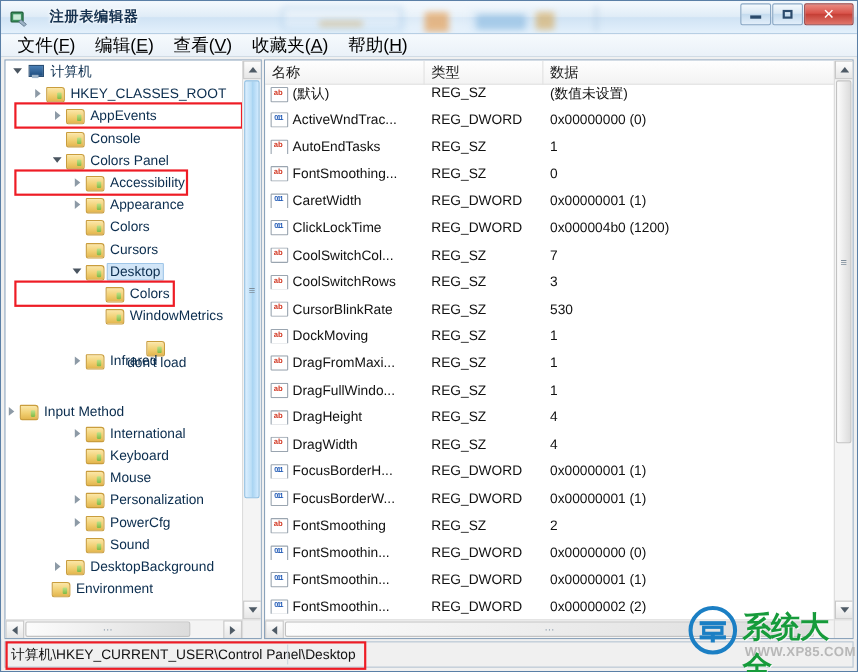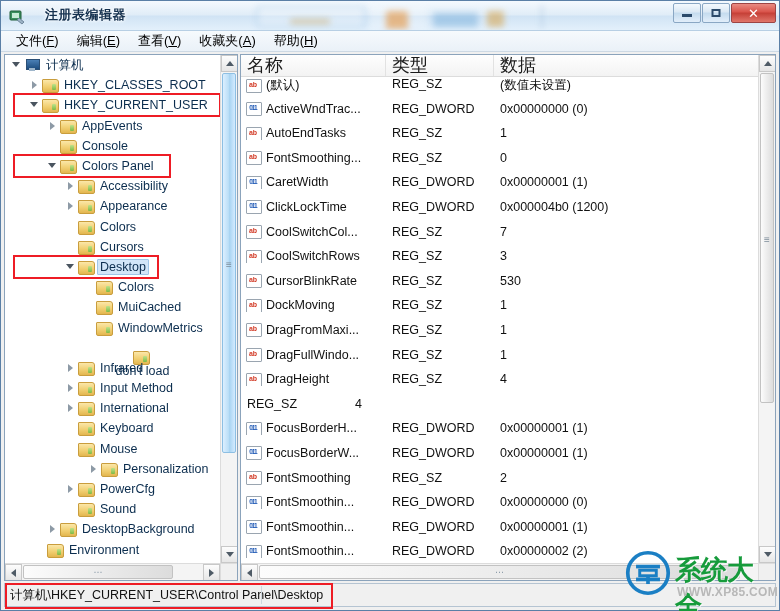--- a/index.html
+++ b/index.html
@@ -78,21 +78,21 @@
   
   .menubar {
     height: 21px;
     background: linear-gradient(180deg,#f6fafd 0%,#eaf1f8 100%);
     border-bottom: 1px solid #cdd9e4;
     display: flex; align-items: center;
     padding-left: 6px;
     flex: none;
   }
   .menuitem {
-    font-size: 13px; color: #000;
+    font-size: 16px; color: #000;
     padding: 2px 9px;
     cursor: default;
     white-space: nowrap;
   }
   .menuitem u { text-decoration: underline; }
 
   
   .main {
     flex: 1 1 auto;
     display: flex;
@@ -204,24 +204,24 @@
     background: linear-gradient(90deg,#dcefff,#bcdff7 45%,#a9d4f2 55%,#d3ebff);
     border-color:#8dbfe3;
   }
   .grip { font-size:9px; color:#8a9aa8; letter-spacing:0; line-height:1; }
   .grip-v::before { content:'≡'; font-size:10px; color:#7e8d9b;}
   .corner-box { position:absolute; right:0; bottom:0; width:17px;height:17px;background:#f0f0f0;border-left:1px solid #dcdcdc;border-top:1px solid #dcdcdc;}
 
   
   .lheader {
     height: 22px; flex:none;
-    display: flex; align-items: flex-end;
+    display: flex; align-items: center;
     background: linear-gradient(180deg,#fefefe 0%,#f3f3f3 100%);
     border-bottom: 1px solid #dcdcdc;
-    font-size: 18px; color: #1a1a1a;
+    font-size: 13px; color: #1a1a1a;
   }
   .lheader .col { padding-left: 6px; height:22px; display:flex; align-items:center; border-right:1px solid #e2e2e2; }
   .col-name { width: 145px; flex:none; }
   .col-type { width: 108px; flex:none; }
   .col-data { flex: 1 1 auto; border-right:none !important; }
   .lrows {
     position:absolute; left:0; top:22px; right:17px; bottom:17px;
     overflow:hidden;
   }
   .lrow {
@@ -334,25 +334,20 @@
           <div class="tnode" style="padding-left: 6px;">
             <span class="twist expanded"></span>
             <span class="pc-icon"></span>
             <span class="lbl">计算机</span>
           </div>
           <div class="tnode" style="padding-left: 24px;">
             <span class="twist collapsed"></span>
             <span class="folder"></span>
             <span class="lbl">HKEY_CLASSES_ROOT</span>
           </div>
-          <div class="tnode" style="padding-left: 24px;">
-            <span class="twist expanded"></span>
-            <span class="folder"></span>
-            <span class="lbl">HKEY_CURRENT_USER</span>
-          </div>
           <div class="tnode" style="padding-left: 42px;">
             <span class="twist collapsed"></span>
             <span class="folder"></span>
             <span class="lbl">AppEvents</span>
           </div>
           <div class="tnode" style="padding-left: 42px;">
             <span class="twist "></span>
             <span class="folder"></span>
             <span class="lbl">Console</span>
           </div>
@@ -387,58 +382,53 @@
             <span class="lbl">Desktop</span>
           </div>
           <div class="tnode" style="padding-left: 78px;">
             <span class="twist "></span>
             <span class="folder"></span>
             <span class="lbl">Colors</span>
           </div>
           <div class="tnode" style="padding-left: 78px;">
             <span class="twist "></span>
             <span class="folder"></span>
-            <span class="lbl">MuiCached</span>
-          </div>
-          <div class="tnode" style="padding-left: 78px;">
-            <span class="twist "></span>
-            <span class="folder"></span>
             <span class="lbl">WindowMetrics</span>
           </div>
           <div class="tnode" style="padding-left: 60px; flex-direction: column;">
             <span class="twist "></span>
             <span class="folder"></span>
             <span class="lbl">don't load</span>
           </div>
           <div class="tnode" style="padding-left: 60px;">
             <span class="twist collapsed"></span>
             <span class="folder"></span>
             <span class="lbl">Infrared</span>
           </div>
-          <div class="tnode" style="padding-left: 60px;">
+          <div class="tnode" style=" margin-top: 26px;">
             <span class="twist collapsed"></span>
             <span class="folder"></span>
             <span class="lbl">Input Method</span>
           </div>
           <div class="tnode" style="padding-left: 60px;">
             <span class="twist collapsed"></span>
             <span class="folder"></span>
             <span class="lbl">International</span>
           </div>
           <div class="tnode" style="padding-left: 60px;">
             <span class="twist "></span>
             <span class="folder"></span>
             <span class="lbl">Keyboard</span>
           </div>
           <div class="tnode" style="padding-left: 60px;">
             <span class="twist "></span>
             <span class="folder"></span>
             <span class="lbl">Mouse</span>
           </div>
-          <div class="tnode" style="padding-left: 60px; margin-left: 23px;">
+          <div class="tnode" style="padding-left: 60px;">
             <span class="twist collapsed"></span>
             <span class="folder"></span>
             <span class="lbl">Personalization</span>
           </div>
           <div class="tnode" style="padding-left: 60px;">
             <span class="twist collapsed"></span>
             <span class="folder"></span>
             <span class="lbl">PowerCfg</span>
           </div>
           <div class="tnode" style="padding-left: 60px;">
@@ -623,20 +613,26 @@
             <div class="c-name">
               <span class="vicon sz">
                 <span class="tag">ab</span>
               </span>
               <span>DragHeight</span>
             </div>
             <div class="c-type">REG_SZ</div>
             <div class="c-data">4</div>
           </div>
           <div class="lrow">
+            <div class="c-name">
+              <span class="vicon sz">
+                <span class="tag">ab</span>
+              </span>
+              <span>DragWidth</span>
+            </div>
             <div class="c-type">REG_SZ</div>
             <div class="c-data">4</div>
           </div>
           <div class="lrow">
             <div class="c-name">
               <span class="vicon dw">
                 <span class="tag">011</span>
               </span>
               <span>FocusBorderH...</span>
             </div>

